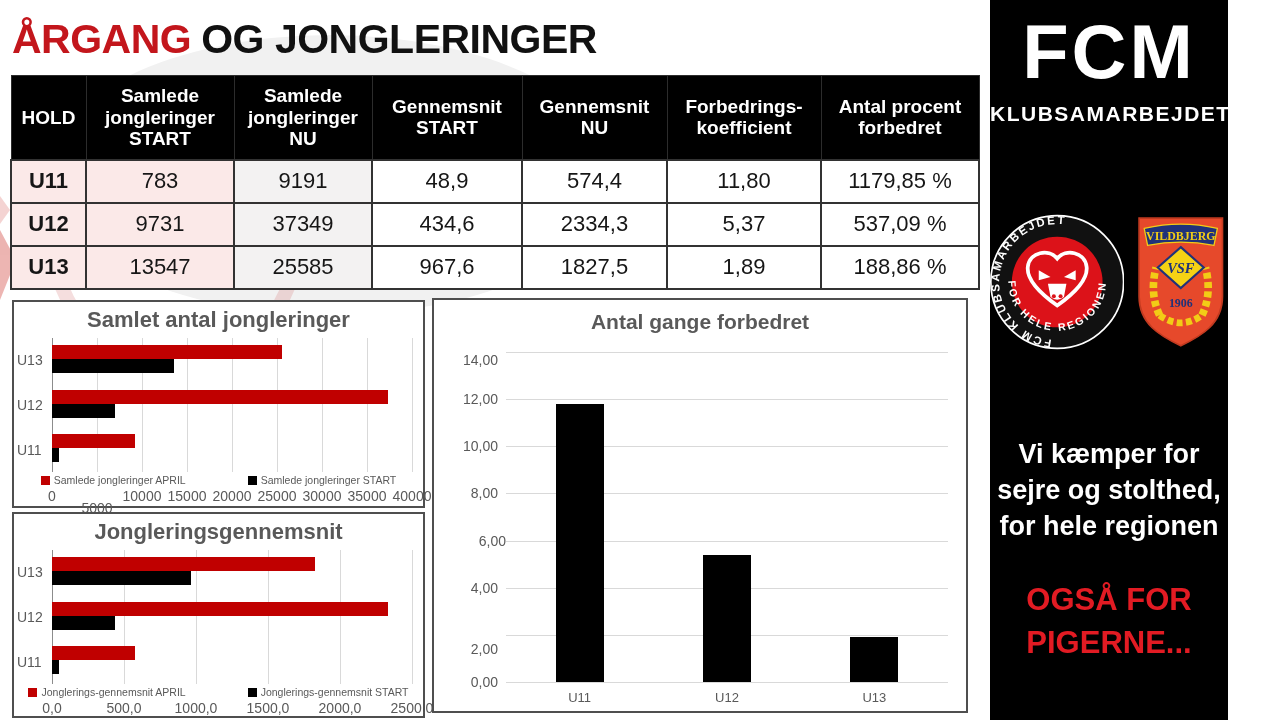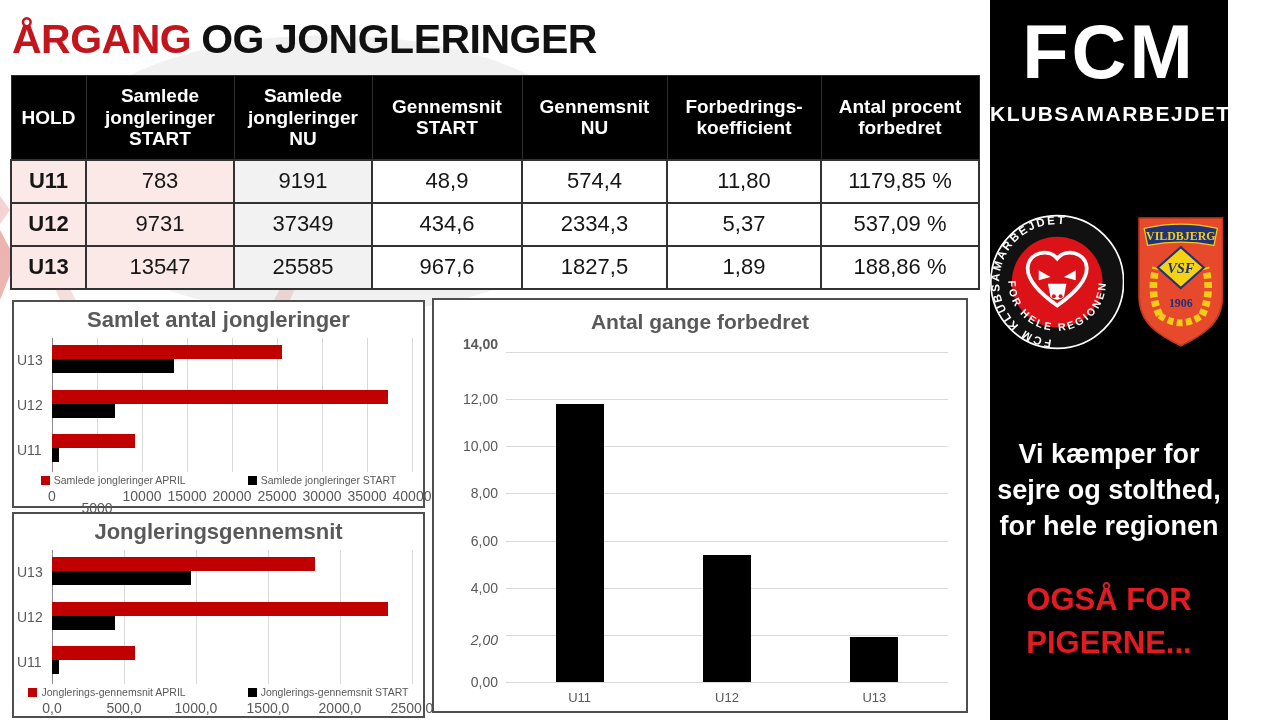--- a/index.html
+++ b/index.html
@@ -224,27 +224,27 @@
         <div class="gridline-h" style="top: 188.571px;"></div>
         <div class="gridline-h" style="top: 141.429px;"></div>
         <div class="gridline-h" style="top: 94.2857px;"></div>
         <div class="gridline-h" style="top: 47.1429px;"></div>
         <div class="gridline-h" style="top: 0px;"></div>
         <div class="bar-v" style="left: 49.6667px; width: 48px; top: 51.8571px; height: 278.143px; background: rgb(0, 0, 0);"></div>
         <div class="bar-v" style="left: 197px; width: 48px; top: 203.421px; height: 126.579px; background: rgb(0, 0, 0);"></div>
         <div class="bar-v" style="left: 344.333px; width: 48px; top: 285.45px; height: 44.55px; background: rgb(0, 0, 0);"></div>
       </div>
       <div class="tick-label-y" style="left: 12px; top: 382px;">0,00</div>
-      <div class="tick-label-y" style="left: 12px; top: 340px; font-style: italic;">2,00</div>
+      <div class="tick-label-y" style="left: 12px; top: 349px;">2,00</div>
       <div class="tick-label-y" style="left: 12px; top: 287.714px;">4,00</div>
-      <div class="tick-label-y" style="left: 12px; top: 240.571px;">6,00</div>
+      <div class="tick-label-y" style="left: 20px; top: 240.571px;">6,00</div>
       <div class="tick-label-y" style="left: 12px; top: 193.429px;">8,00</div>
       <div class="tick-label-y" style="left: 12px; top: 146.286px;">10,00</div>
       <div class="tick-label-y" style="left: 12px; top: 99.1429px;">12,00</div>
-      <div class="tick-label-y" style="left: 12px; top: 44px; font-weight: bold;">14,00</div>
+      <div class="tick-label-y" style="left: 12px; top: 60px;">14,00</div>
       <div class="cat-label-x" style="left: 145.667px; top: 390px;">U11</div>
       <div class="cat-label-x" style="left: 293px; top: 390px;">U12</div>
       <div class="cat-label-x" style="left: 440.333px; top: 390px;">U13</div>
     </div>
 
   <aside id="sidebar">
     <div id="brand">FCM</div>
     <div id="brand-sub">KLUBSAMARBEJDET</div>
 
     <div id="badges">

